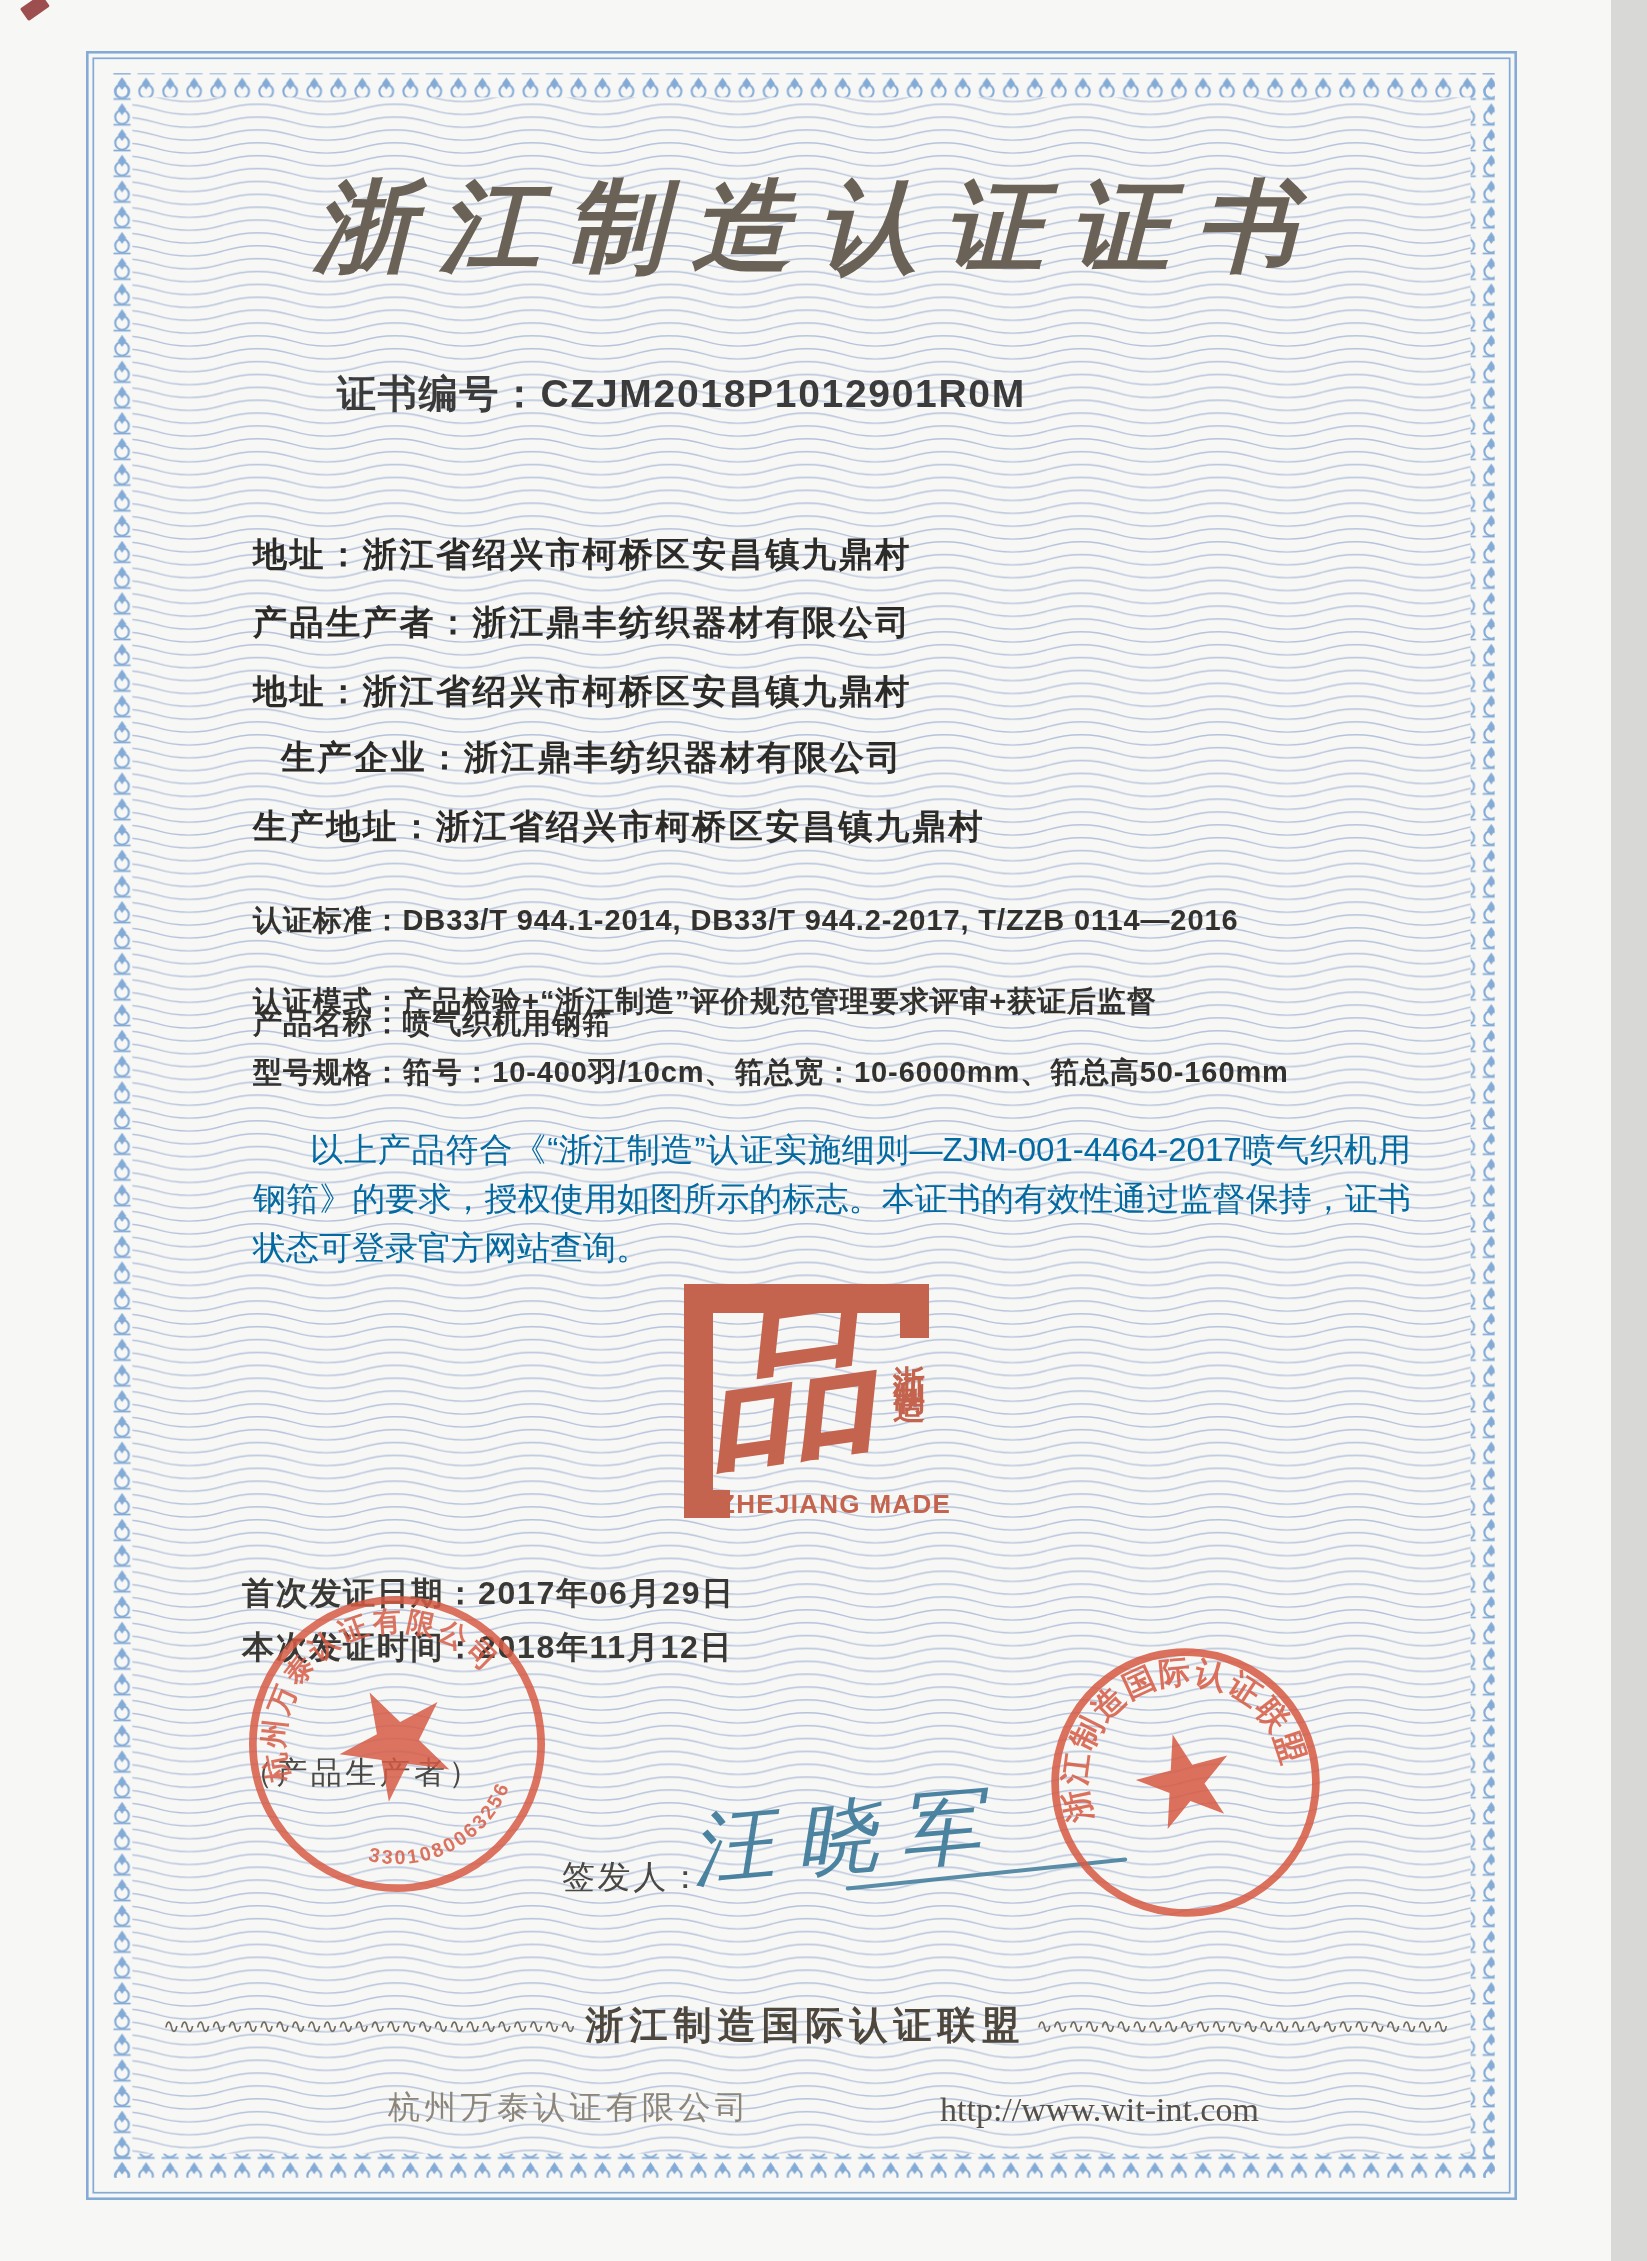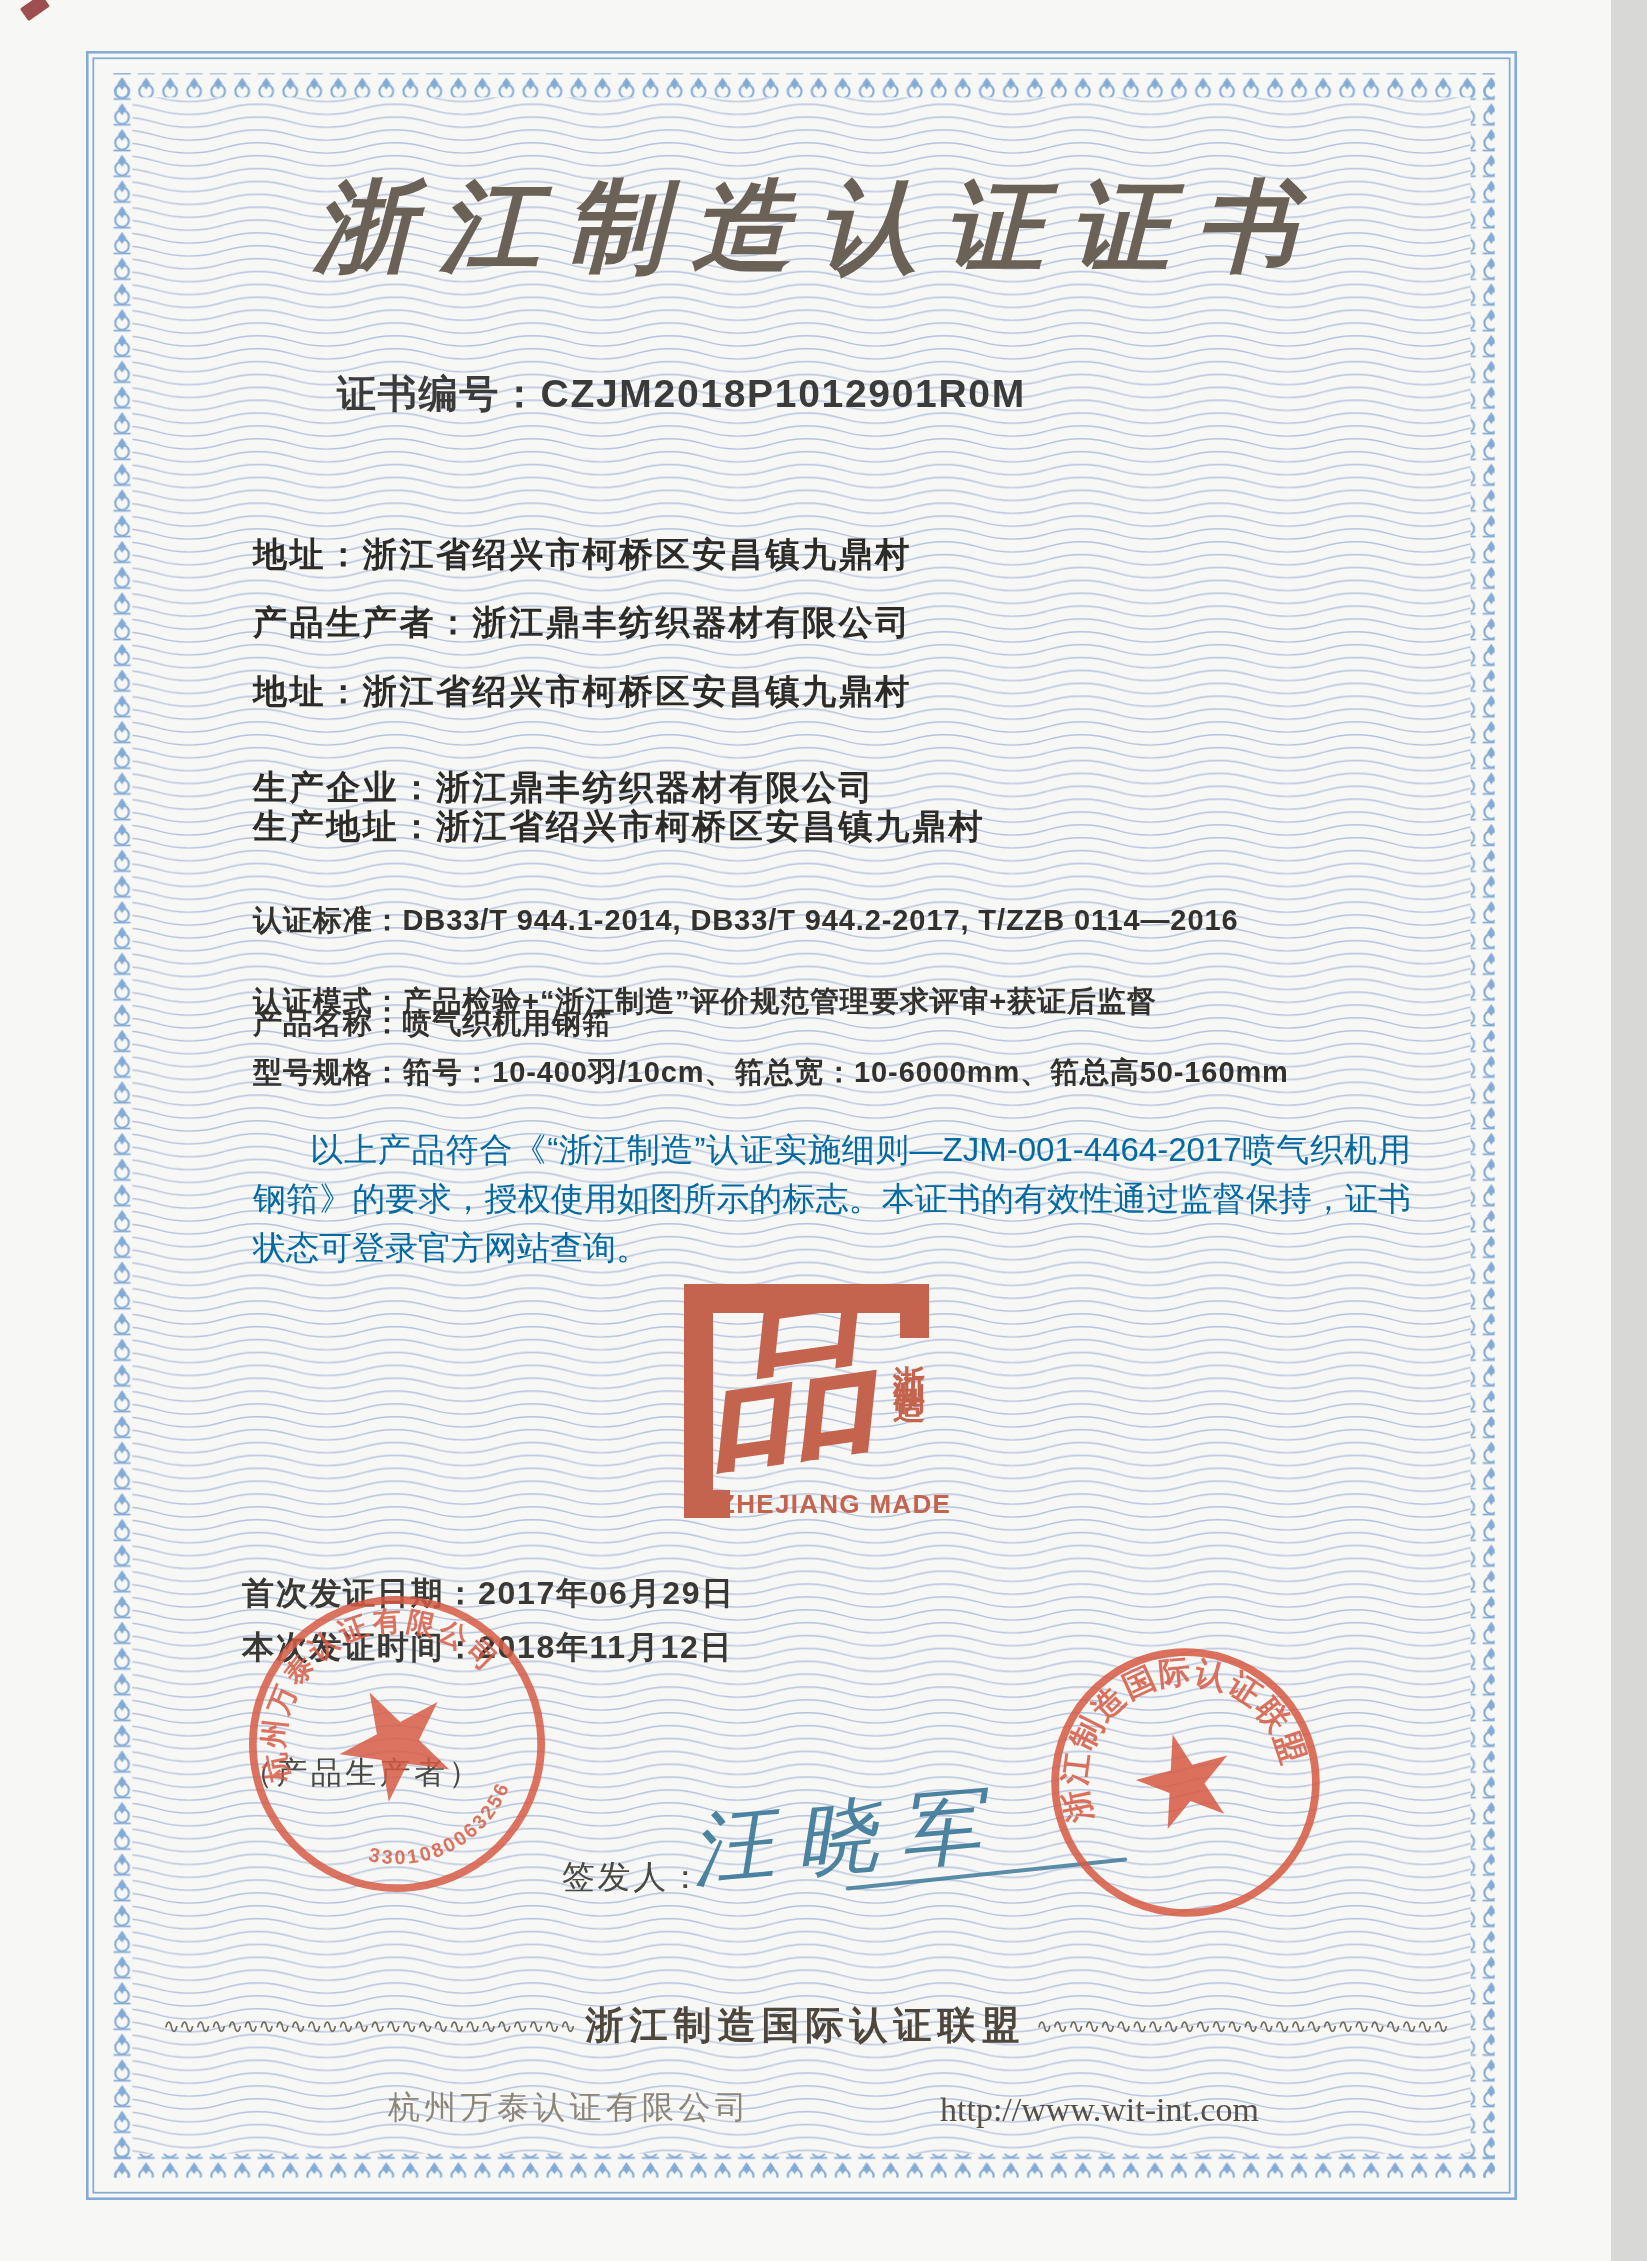--- a/index.html
+++ b/index.html
@@ -79,21 +79,21 @@
   </svg>
 
   <div class="cert-title">浙江制造认证证书</div>
   <div class="cert-no">
     <span>证书编号：</span><span>CZJM2018P1012901R0M</span>
   </div>
 
   <div class="info-line" style="top:532px;">地址：浙江省绍兴市柯桥区安昌镇九鼎村</div>
   <div class="info-line" style="top:600px;">产品生产者：浙江鼎丰纺织器材有限公司</div>
   <div class="info-line" style="top:669px;">地址：浙江省绍兴市柯桥区安昌镇九鼎村</div>
-  <div class="info-line" style="top:765px;">生产企业：浙江鼎丰纺织器材有限公司</div>
+  <div class="info-line" style="top:735px;margin-left:28px;">生产企业：浙江鼎丰纺织器材有限公司</div>
   <div class="info-line" style="top:804px;">生产地址：浙江省绍兴市柯桥区安昌镇九鼎村</div>
 
   <div class="spec-line" style="top:901px;">认证标准：DB33/T 944.1-2014, DB33/T 944.2-2017, T/ZZB 0114—2016</div>
   <div class="spec-line" style="top:982px;">认证模式：产品检验+“浙江制造”评价规范管理要求评审+获证后监督</div>
   <div class="spec-line" style="top:1004px;">产品名称：喷气织机用钢筘</div>
   <div class="spec-line" style="top:1053px;">型号规格：筘号：10-400羽/10cm、筘总宽：10-6000mm、筘总高50-160mm</div>
 
   <div class="statement">以上产品符合《“浙江制造”认证实施细则—ZJM-001-4464-2017喷气织机用钢筘》的要求，授权使用如图所示的标志。本证书的有效性通过监督保持，证书状态可登录官方网站查询。</div>
 
   <div class="logo-bar" style="left:684px; top:1284px; width:245px; height:29px;"></div>

